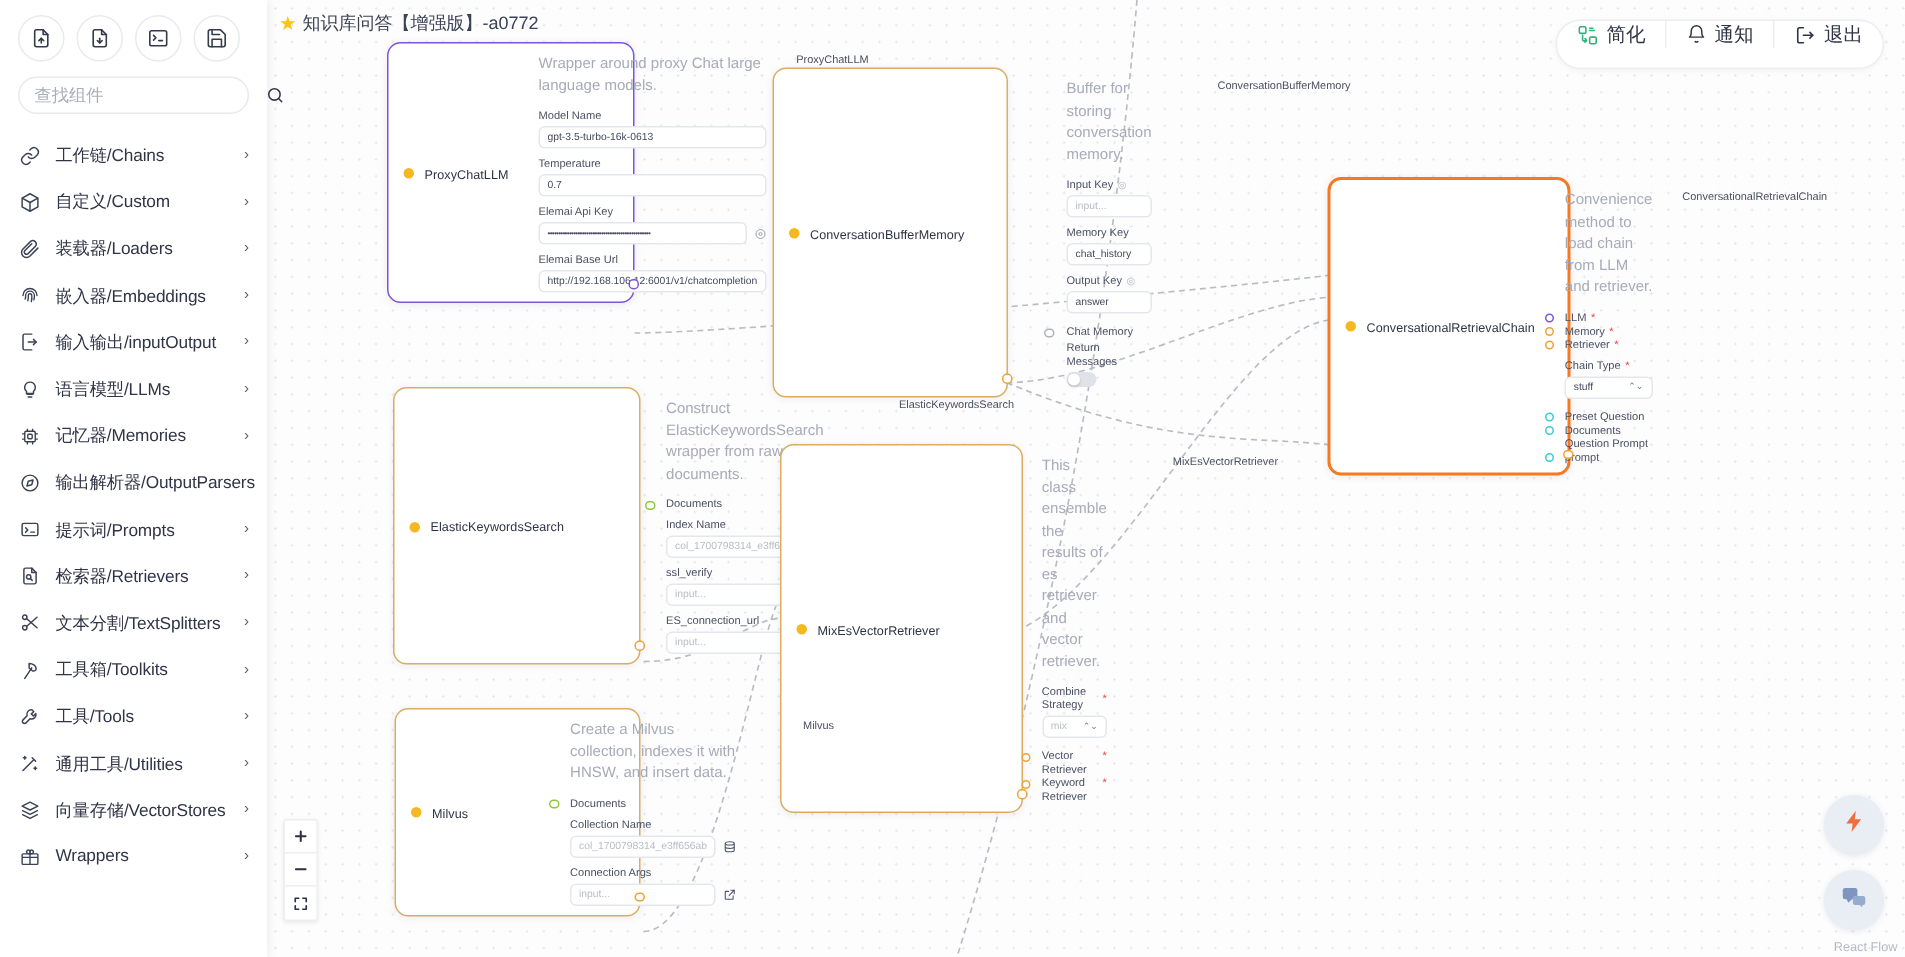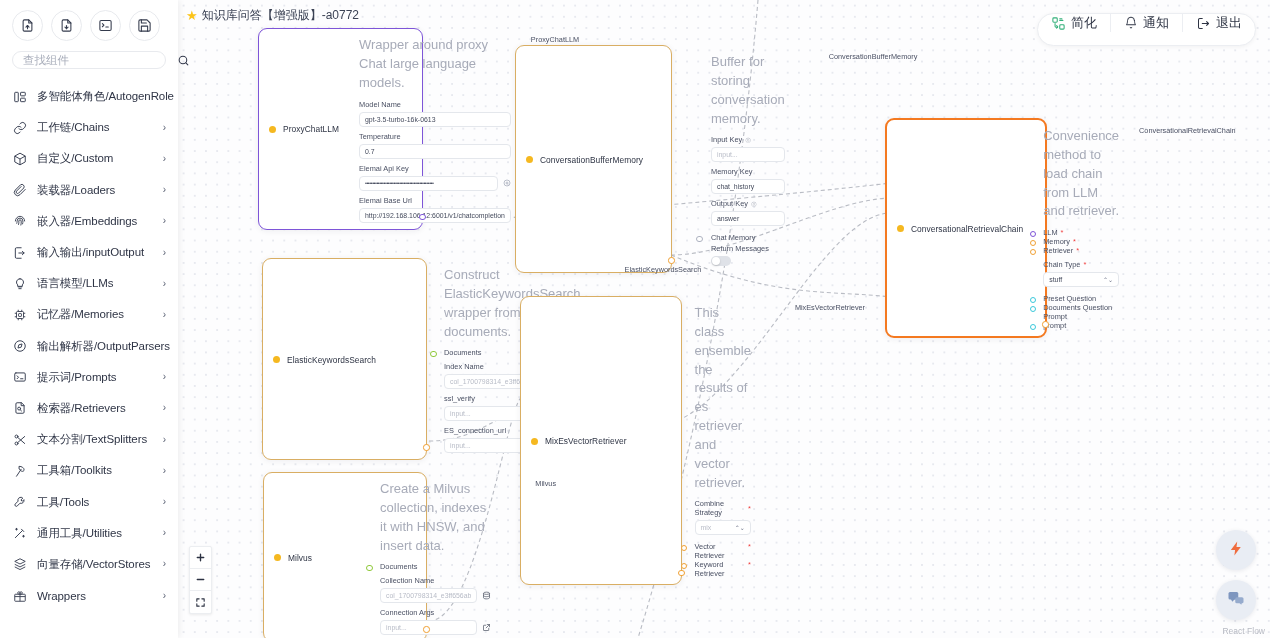--- a/index.html
+++ b/index.html
@@ -21,21 +21,21 @@
   .tool-btn {
     width: 31px; height: 31px; border-radius: 50%;
     border: 1px solid #e8eaee; background: #fff;
     display: flex; align-items: center; justify-content: center;
     cursor: pointer;
   }
   .tool-btn svg { display:block; }
 
   #search-wrap { padding: 6px 12px 10px 12px; }
   #search-box {
-    position: relative; height: 18px; border: 1px solid #e8eaee;
+    position: relative; height: 25px; border: 1px solid #e8eaee;
     border-radius: 16px; background: #fff; display: flex; align-items: center;
     padding: 0 10px;
   }
   #search-input {
     border: none; outline: none; flex: 1; font-size: 11.5px;
     color: #2c3242; background: transparent;
     font-family: "Liberation Sans", sans-serif;
   }
   #search-input::placeholder { color: #a9aebb; }
   #search-icon-holder { display:flex; align-items:center; }
@@ -98,21 +98,21 @@
   .node.orange-strong { border-color: #f47920; border-width: 2px; }
   .node.tan { border-color: #d9ae63; gap: 24px; }
   .node-head {
     display: flex; align-items: center; gap: 7px;
     padding: 7px 10px 6px 10px;
   }
   .node-dot { width: 7px; height: 7px; border-radius: 50%; background:#f5b820; flex:0 0 7px; }
   .node-title { font-size: 8.4px; color: #2e3444; letter-spacing: 0.05px; }
   .node-sep { height: 1px; background: #eef0f4; margin: 0; }
   .node-body { padding: 7px 10px 6px 10px; position: relative; flex:1; }
-  .node-desc { color: #a7abb8; font-size: 13px; line-height: 1.45; margin-bottom: 7px; }
+  .node-desc { color: #a7abb8; font-size: 10px; line-height: 1.45; margin-bottom: 7px; }
   .field-label { color: #4a5063; font-size: 7.4px; margin: 5px 0 3px 0; display:flex; align-items:center; gap:3px; }
   .req { color: #f03e3e; font-size: 7.4px; }
   .info-ico { color:#b4b8c3; font-size: 6.6px; }
   .field-input {
     height: 15px; border: 1px solid #e4e7ec; border-radius: 4px;
     background: #fff; display:flex; align-items:center; padding: 0 5px;
     font-size: 6.9px; color: #444a5c;
   }
   .field-input.ph { color: #b8bcc7; }
   .field-row { display:flex; align-items:center; gap: 5px; }
@@ -228,31 +228,20 @@
           <svg width="13" height="13" viewBox="0 0 24 24" fill="none" stroke="#31374a" stroke-width="1.9" stroke-linecap="round">
             <circle cx="11" cy="11" r="7"></circle>
               <path d="M20 20l-3.6-3.6"></path>
           </svg>
         </span>
       </div>
     </div>
 
     <div id="cat-list">
 
-      <div class="cat-item">
-        <span class="cat-ico">
-          <svg width="14" height="14" viewBox="0 0 24 24" fill="none" stroke="currentColor" stroke-width="1.7" stroke-linejoin="round">
-            <rect x="3" y="4" width="6" height="16" rx="1"></rect>
-              <rect x="13" y="4" width="8" height="6" rx="1"></rect>
-              <rect x="13" y="14" width="8" height="6" rx="1"></rect>
-          </svg>
-          </span>
-        <span class="cat-label">多智能体角色/AutogenRole</span>
-
-      </div>
 
       <div class="cat-item">
         <span class="cat-ico">
           <svg width="14" height="14" viewBox="0 0 24 24" fill="none" stroke="currentColor" stroke-width="1.7" stroke-linecap="round">
             <path d="M10 13a5 5 0 0 0 7.5.5l3-3a5 5 0 0 0-7-7l-1.7 1.7"></path>
             <path d="M14 11a5 5 0 0 0-7.5-.5l-3 3a5 5 0 0 0 7 7l1.7-1.7"></path>
           </svg>
           </span>
         <span class="cat-label">工作链/Chains</span>
         <span class="cat-chev">›</span>

